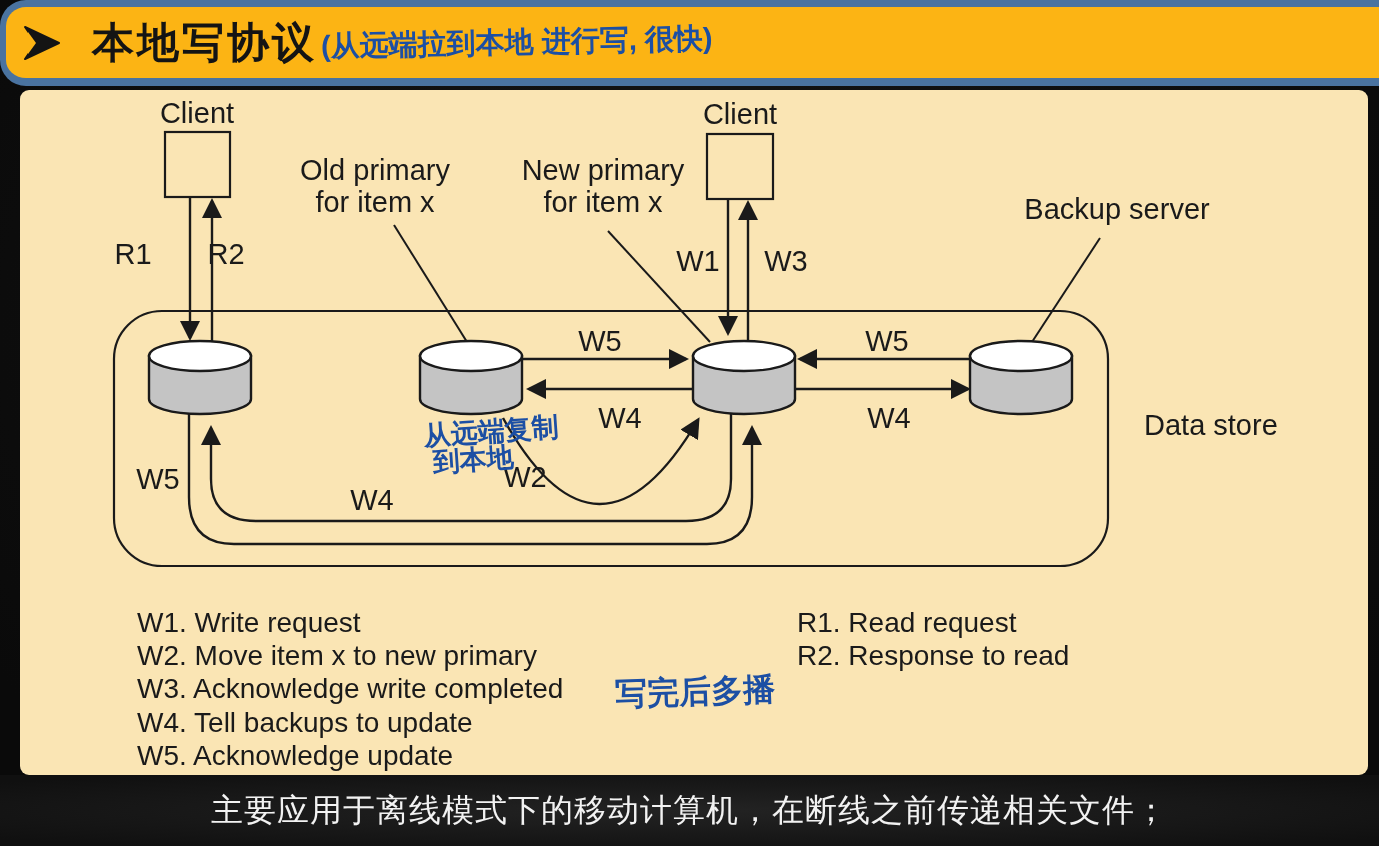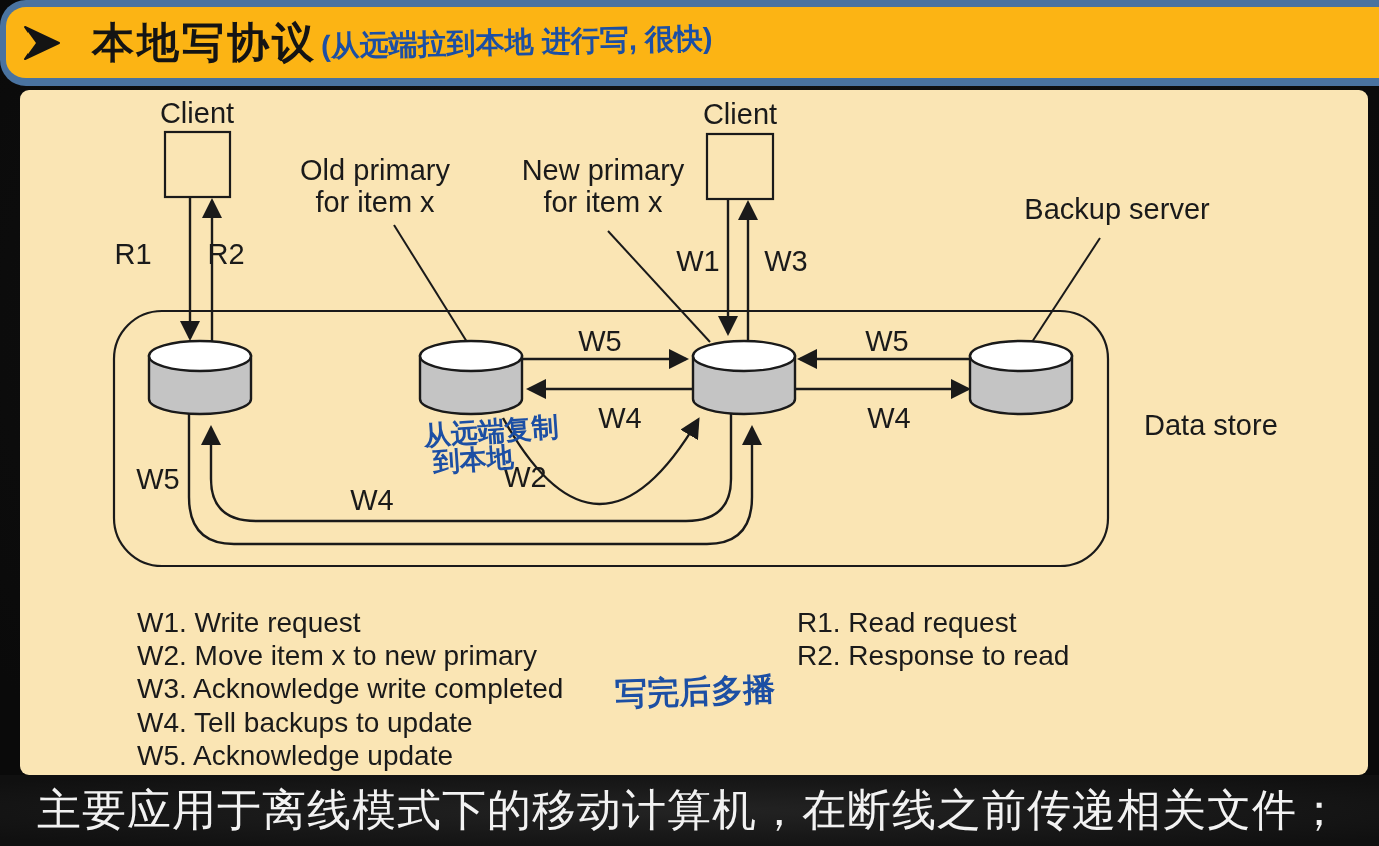--- a/index.html
+++ b/index.html
@@ -36,21 +36,21 @@
   .lbl{font-size:29px;}
   .leg{font-size:28px;}
   .ink{fill:#1C4FA4;font-weight:bold;}
   
   .footer{
     position:absolute;top:775px;left:0;width:1379px;height:71px;
     background:radial-gradient(ellipse at 50% 50%, #232323 0%, #101010 90%);
     display:flex;align-items:center;justify-content:center;
   }
   .footer p{
-    margin:0;color:#F2F2F2;font-size:44px;letter-spacing:1px;white-space:nowrap;
+    margin:0;color:#F2F2F2;font-size:32px;letter-spacing:1px;white-space:nowrap;
     font-family:"Liberation Serif", serif;
   }
 </style>
 </head>
 <body>
 
 <div class="stage">
 
   <header class="titlebar">
     <span class="bullet">

